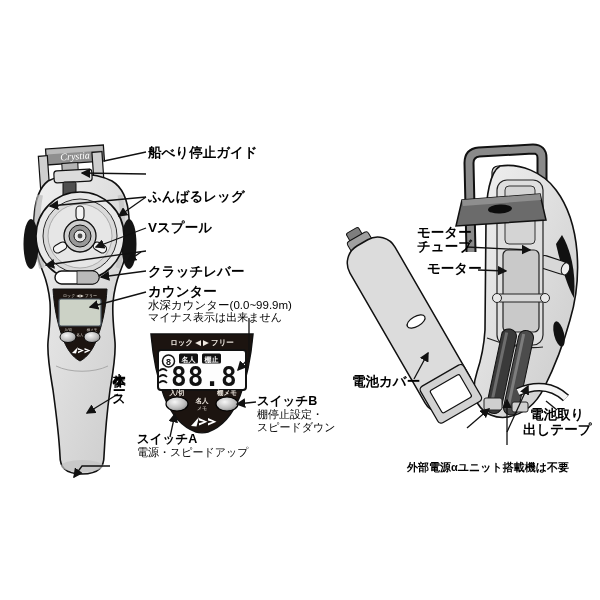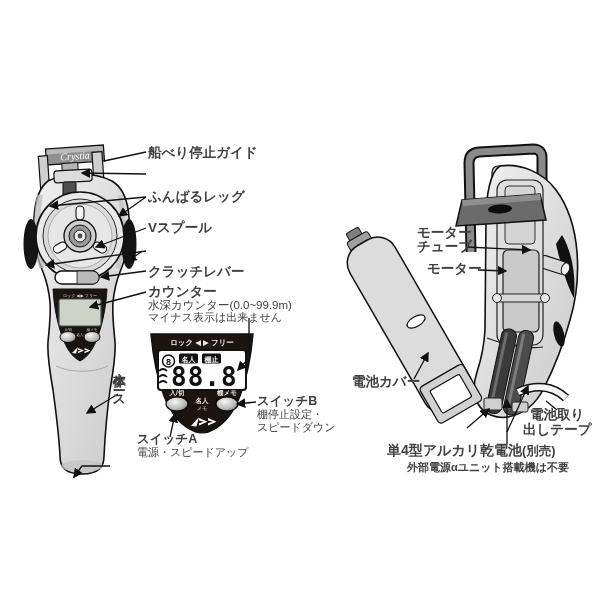--- a/index.html
+++ b/index.html
@@ -1,19 +1,19 @@
 <!DOCTYPE html>
 <html><head>
 <meta charset="utf-8">
 <style>
   html,body{margin:0;padding:0;background:#fff;}
   #stage{position:relative;width:600px;height:600px;background:#fff;overflow:hidden;
          font-family:"Liberation Sans","DejaVu Sans",sans-serif;color:#111;}
   #art{position:absolute;left:0;top:0;}
-  .lbl{position:absolute;white-space:nowrap;font-weight:bold;font-size:13px;line-height:1.05;color:#404040;text-align:center;}
+  .lbl{position:absolute;white-space:nowrap;font-weight:bold;font-size:13px;line-height:1.05;color:#000000;text-align:center;}
   .lbl.big{font-size:13.5px;}
   .lbl.mid{font-size:12.5px;}
   .lbl.sub{font-size:11px;font-weight:normal;}
   .lbl.note{font-size:11px;font-weight:normal;}
   .lbl.vert{writing-mode:vertical-rl;text-orientation:upright;letter-spacing:2px;}
   .inline-bold{font-weight:bold;font-size:14px;}
   .inline-reg{font-weight:bold;font-size:12.5px;}
 </style>
 </head>
 <body>
@@ -205,16 +205,15 @@
 <div class="lbl note" style="left:257px;top:422px">スピードダウン</div>
 <div class="lbl mid" style="left:137px;top:433px">スイッチA</div>
 <div class="lbl note" style="left:137px;top:447px">電源・スピードアップ</div>
 
 <div class="lbl big" style="left:417px;top:226px">モーター</div>
 <div class="lbl big" style="left:417px;top:240px">チューブ</div>
 <div class="lbl big" style="left:427px;top:262px">モーター</div>
 <div class="lbl big" style="left:352px;top:375px">電池カバー</div>
 <div class="lbl big" style="left:530px;top:408px">電池取り</div>
 <div class="lbl big" style="left:523px;top:423px">出しテープ</div>
-<div class="lbl" style="left:387px;top:443px"><span class="inline-bold">単4型アルカリ乾電池</span><span class="inline-reg">(別売)</span></div>
 <div class="lbl note" style="left:407px;top:462px;font-weight:600">外部電源αユニット搭載機は不要</div>
 
 </div>
 
 </body></html>

